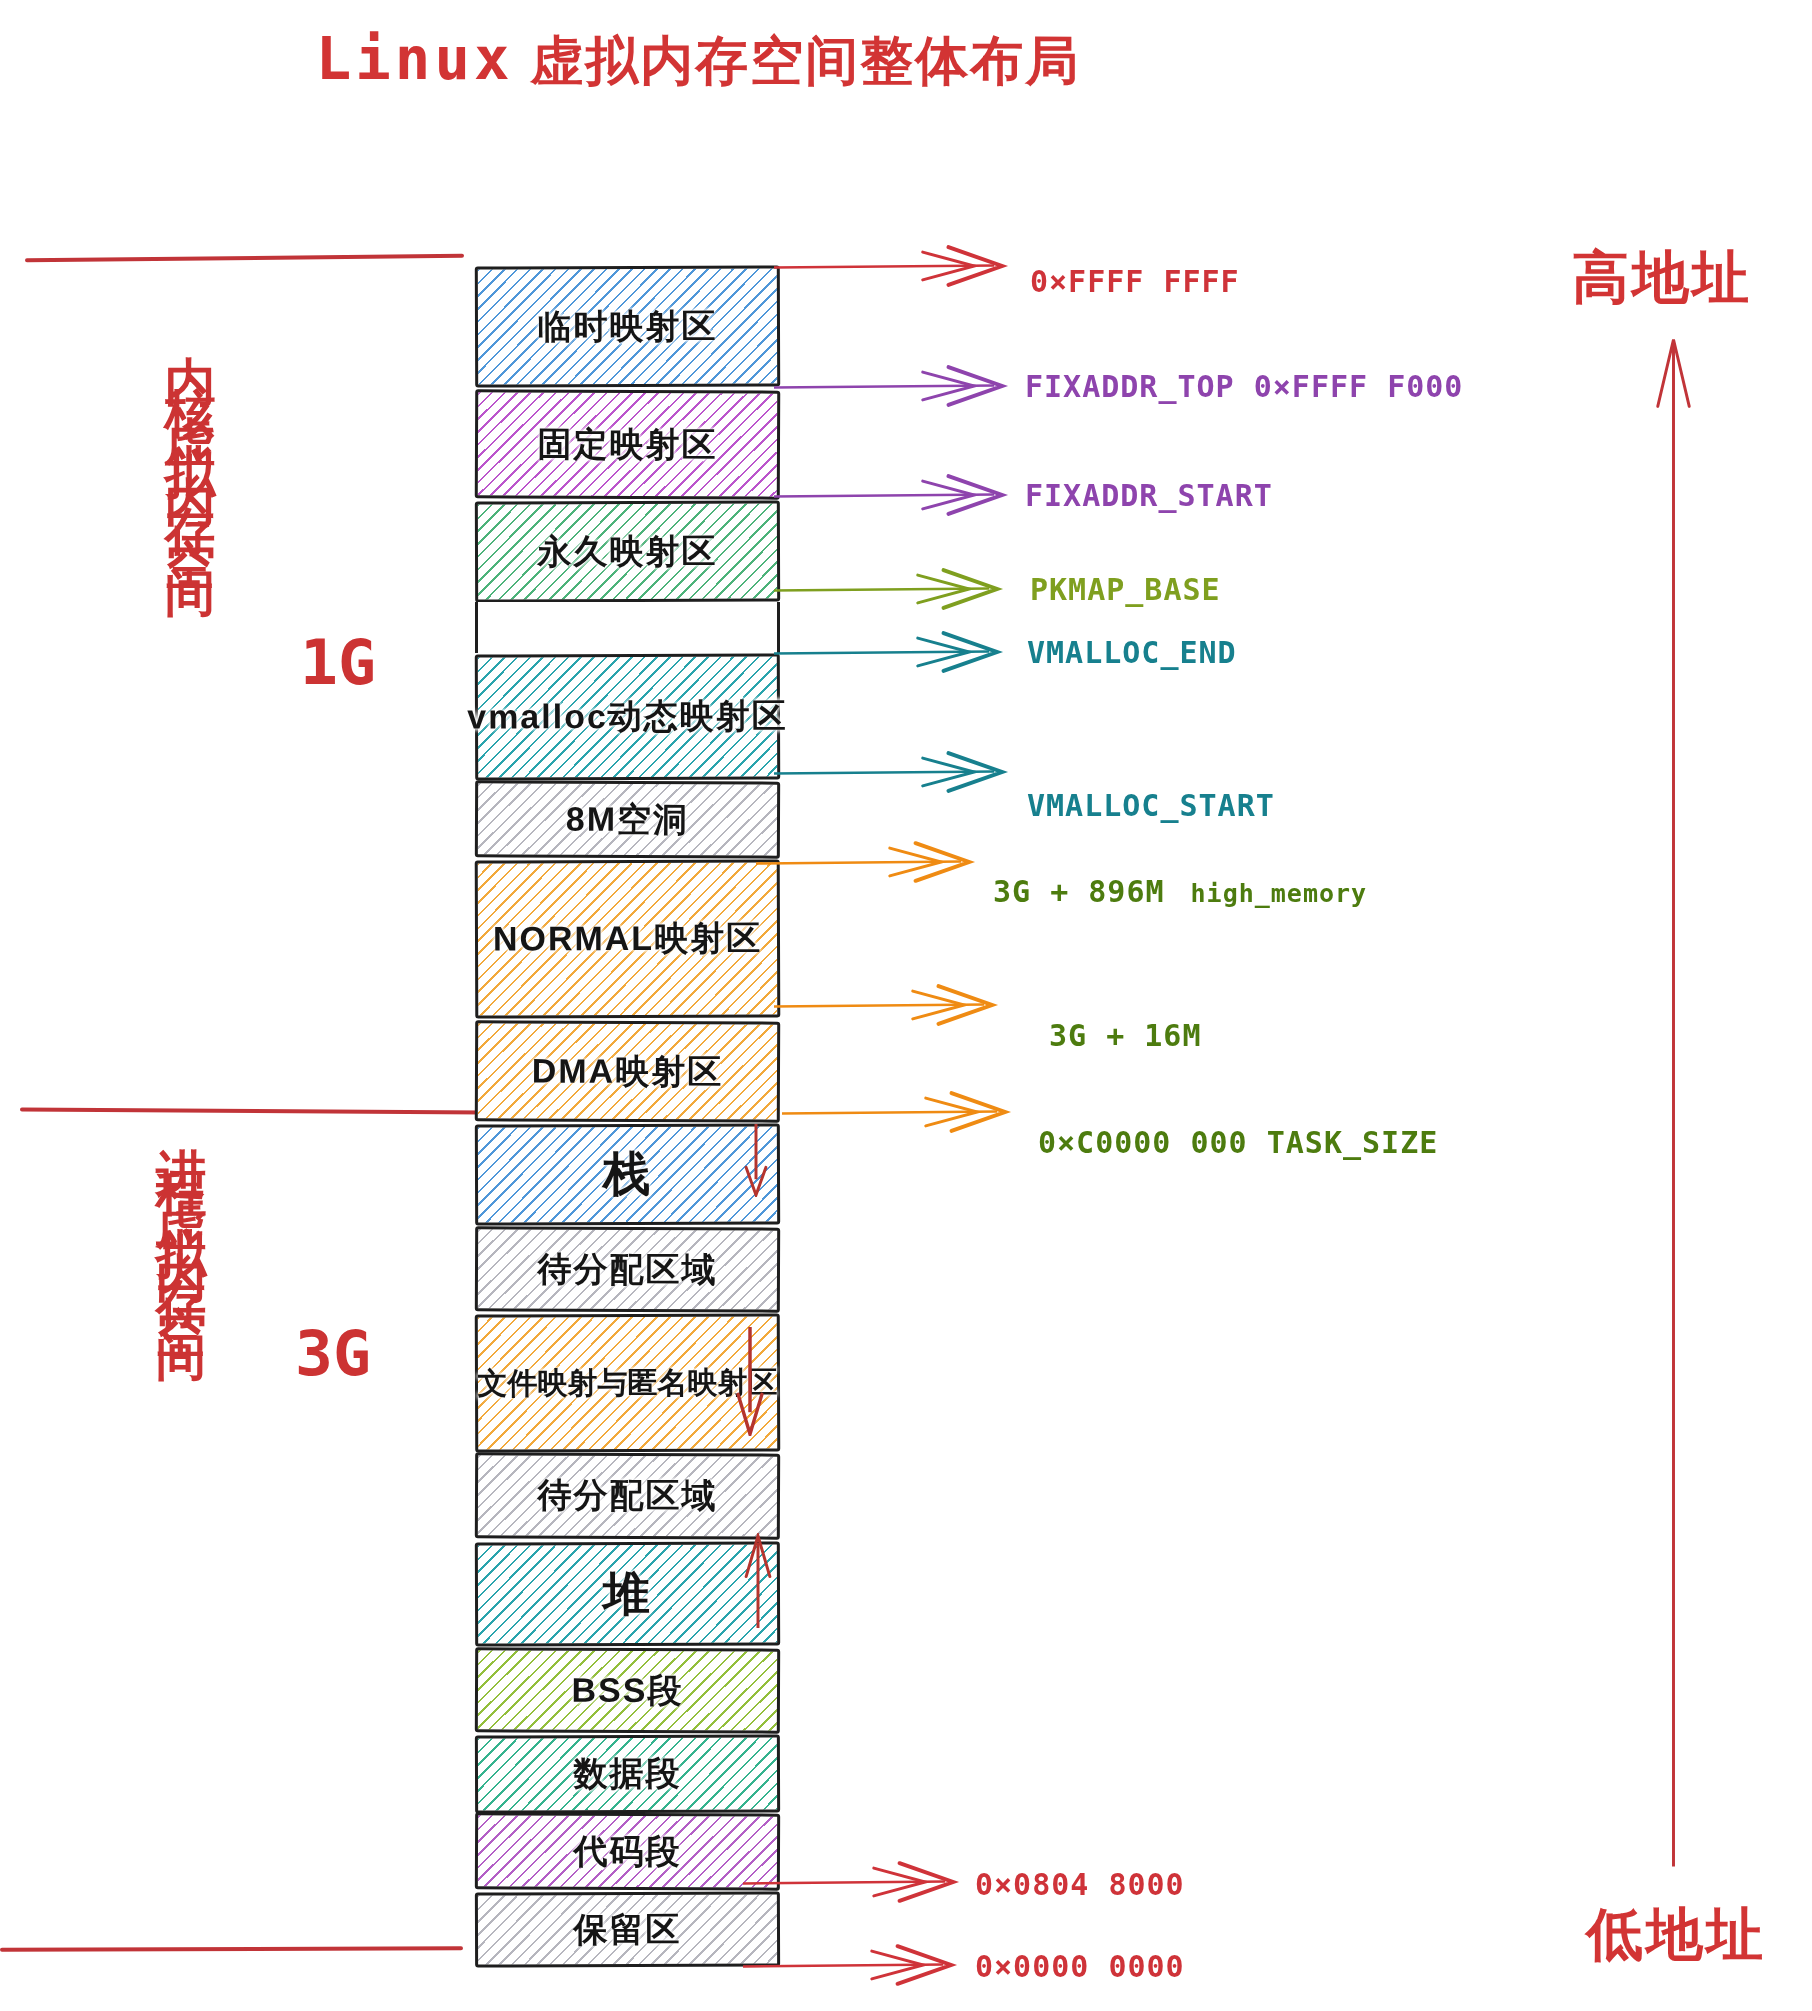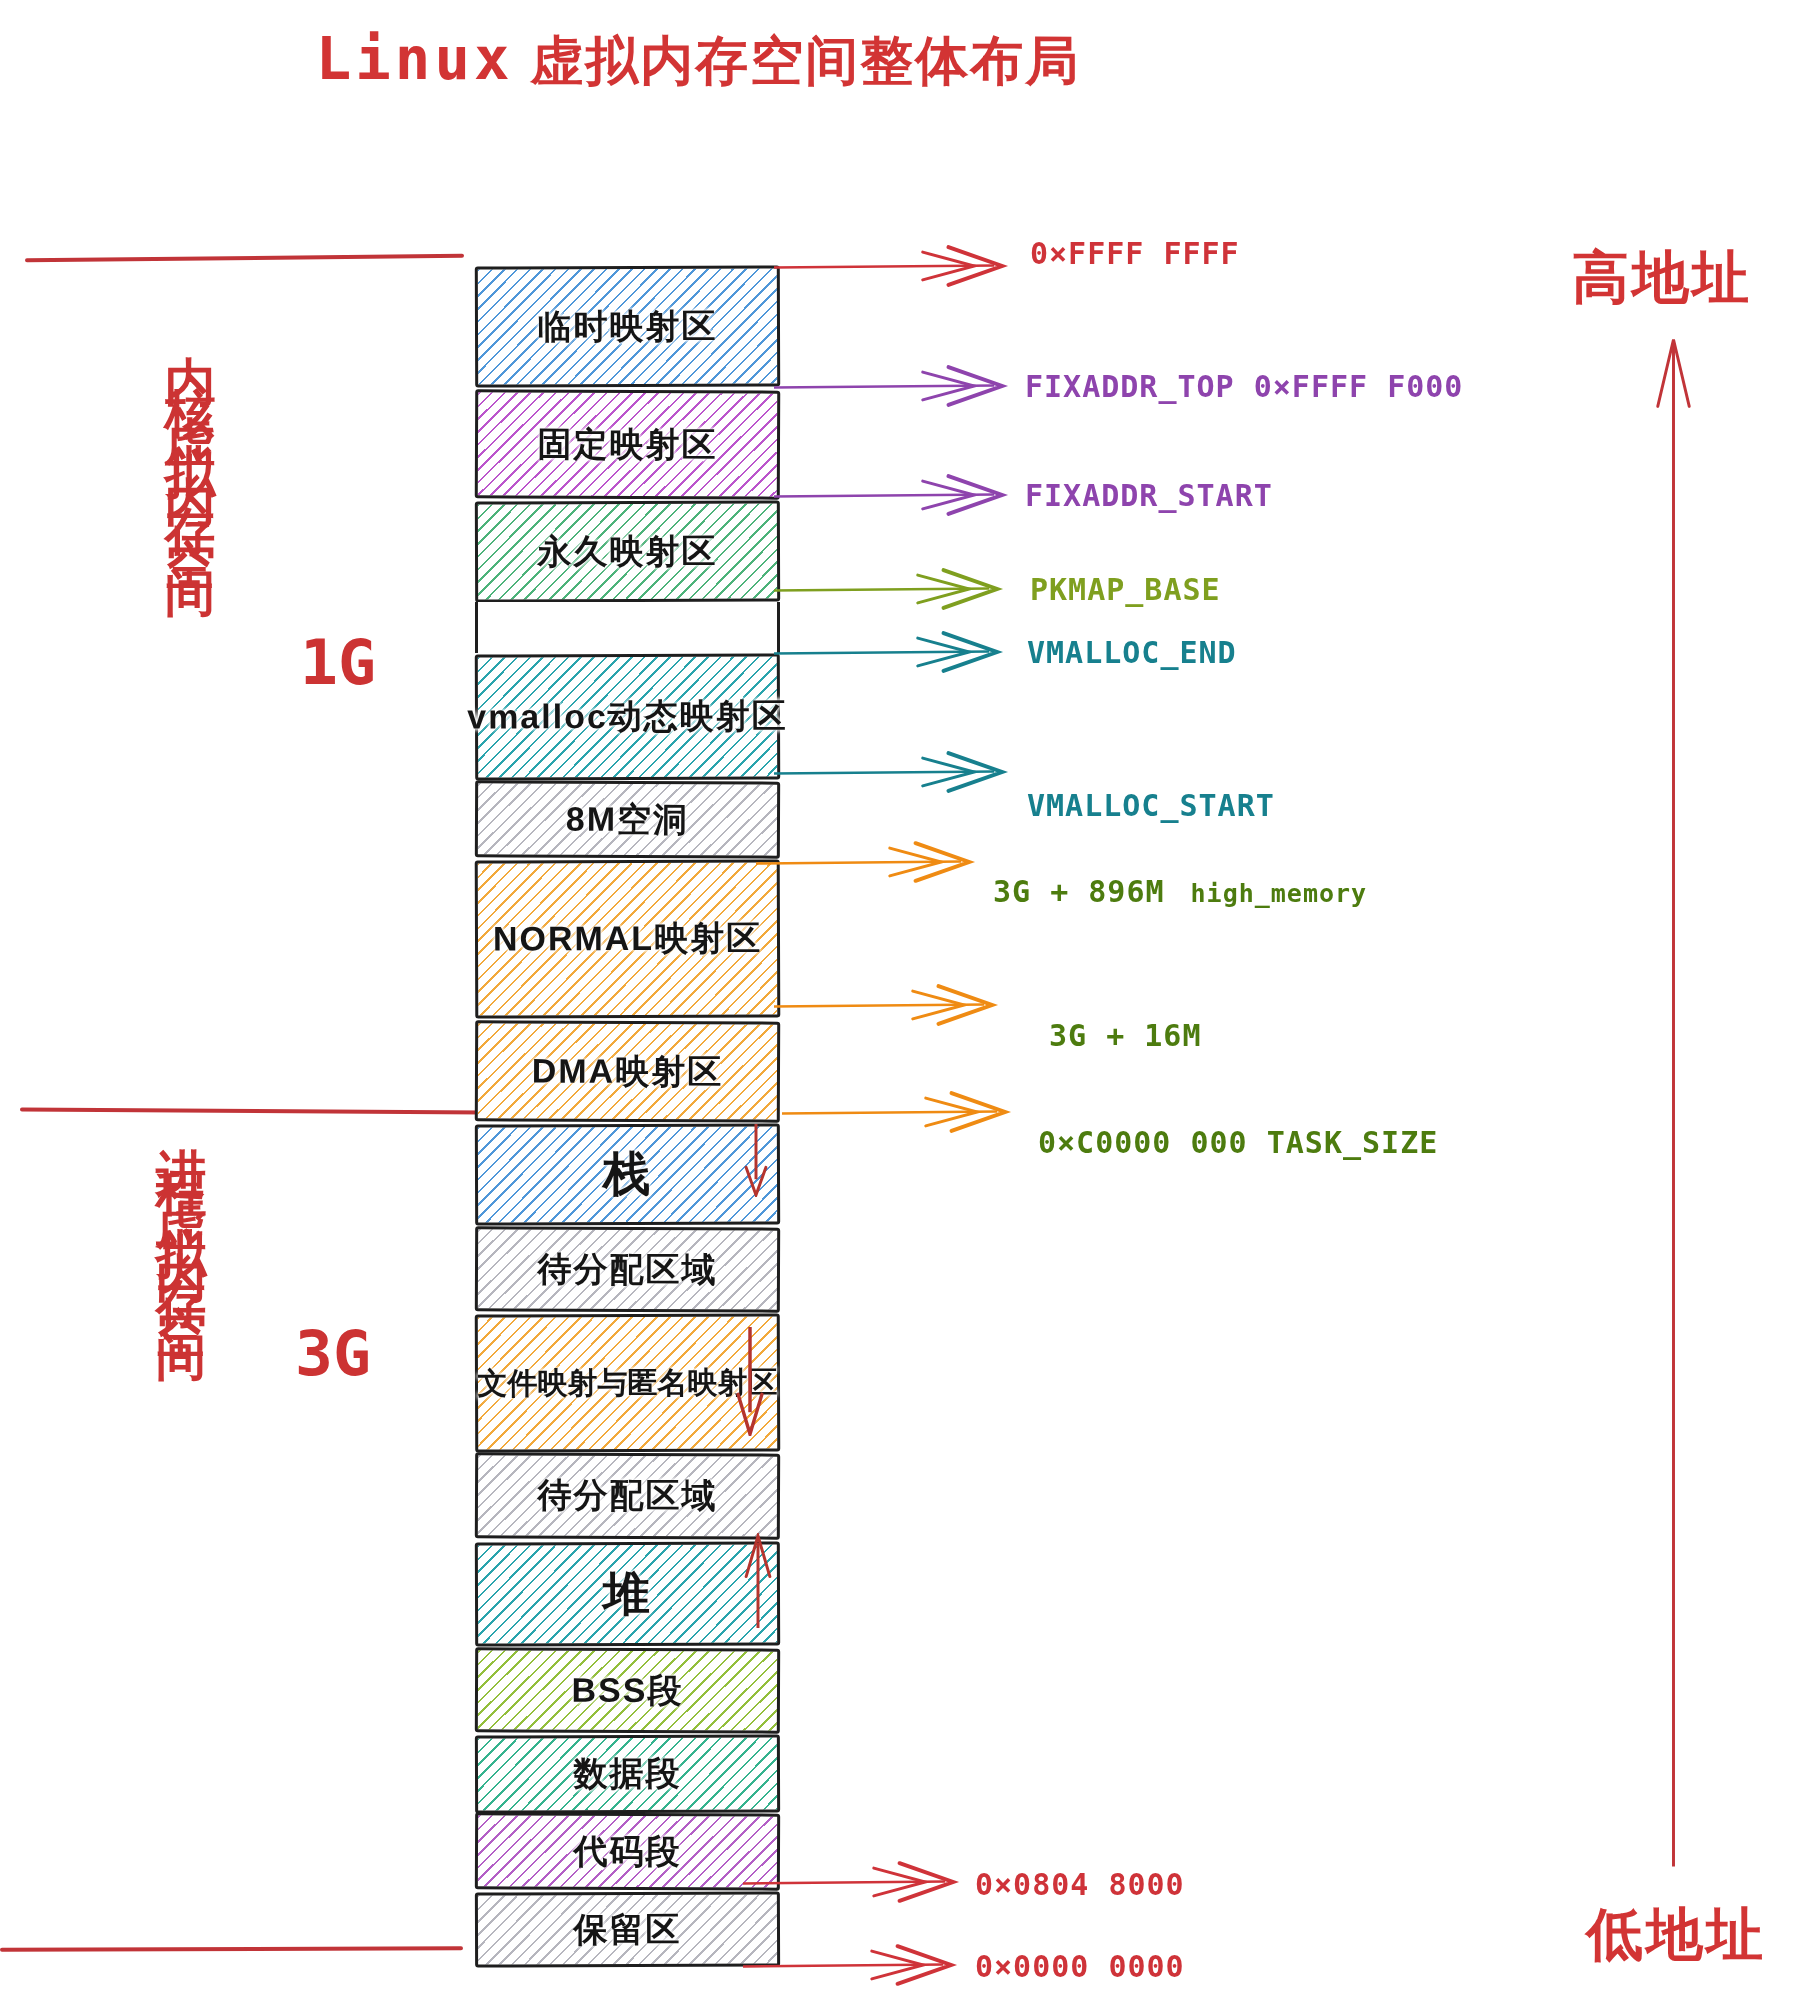--- a/index.html
+++ b/index.html
@@ -205,21 +205,21 @@
           <path d="M160 3 L214 22 L160 41" fill="none" stroke="currentColor" stroke-width="4" stroke-linecap="round"></path>
           <path d="M134 8 L186 22 L134 36" fill="none" stroke="currentColor" stroke-width="3" stroke-linecap="round"></path>
         </svg></span>
       <span class="harrow" style="left: 741px; top: 1943px; color: rgb(207, 51, 57);"><svg width="218" height="44" viewBox="0 0 220 44">
           <line x1="2" y1="23.5" x2="204" y2="21.5" stroke="currentColor" stroke-width="2.6"></line>
           <path d="M158 3 L212 22 L158 41" fill="none" stroke="currentColor" stroke-width="4" stroke-linecap="round"></path>
           <path d="M132 8 L184 22 L132 36" fill="none" stroke="currentColor" stroke-width="3" stroke-linecap="round"></path>
         </svg></span>
     </div>
 
-  <div class="ann col-red" style="left:1030px;top:236px;">0×FFFF FFFF</div>
+  <div class="ann col-red" style="left:1030px;top:264px;">0×FFFF FFFF</div>
   <div class="ann col-purple" style="left:1025px;top:369px;">FIXADDR_TOP  0×FFFF F000</div>
   <div class="ann col-purple" style="left:1025px;top:478px;">FIXADDR_START</div>
   <div class="ann col-olive" style="left:1030px;top:572px;">PKMAP_BASE</div>
   <div class="ann col-teal" style="left:1027px;top:635px;">VMALLOC_END</div>
   <div class="ann col-teal" style="left:1027px;top:755px;margin-top:33px;">VMALLOC_START</div>
   <div class="ann col-orange" style="left:993px;top:844px;">
     <span>3G + 896M</span><span class="suffix">high_memory</span>
   </div>
   <div class="ann col-orange" style="left:1049px;top:988px;">3G + 16M</div>
   <div class="ann col-orange" style="left:1038px;top:1095px;">0×C0000 000  TASK_SIZE</div>

